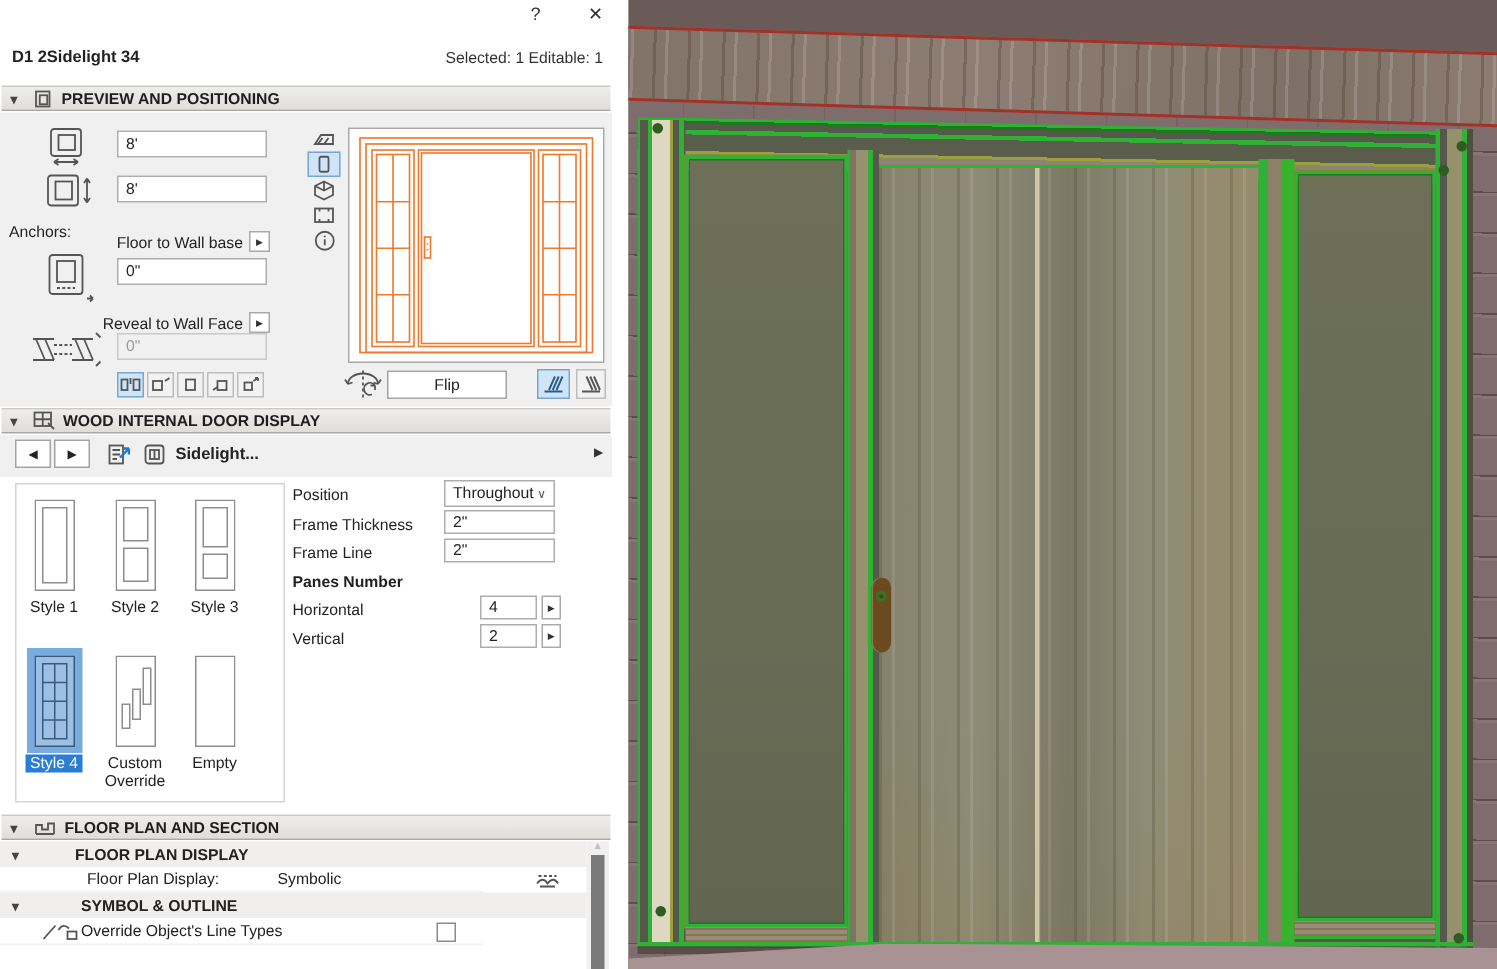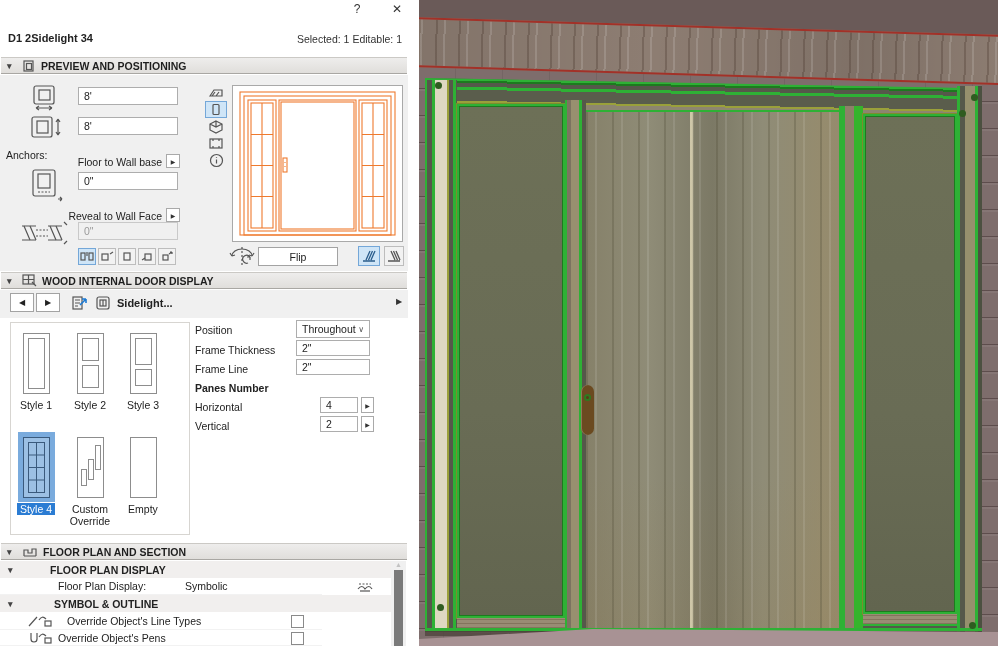--- a/index.html
+++ b/index.html
@@ -391,29 +391,21 @@
   </div>
   <div class="subrow-hdr" style="top:595px;">
     <span class="collapse" style="margin-left:8px;">▾</span>
     <span style="margin-left:36px;">SYMBOL &amp; OUTLINE</span>
   </div>
   <div class="subrow" style="top:613px;">
     <svg style="margin-left:27px;" width="26" height="14">
       <path class="icon-gray" d="M2 12 l8 -9 M12 6 q3 -5 7 -1"></path>
         <rect class="icon-gray" x="18" y="7" width="6" height="5"></rect>
     </svg>
-    <span style="margin-left:14px;">Override Object's Line Types</span>
-    <div class="chk" style="left:291px; top:2px;"></div>
-  </div>
-  <div class="subrow" style="top:630px; height:16px;">
-    <svg style="margin-left:27px;" width="26" height="14">
-      <path class="icon-gray" d="M4 2 v6 a3 3 0 0 0 6 0 v-6 M12 6 q3 -5 7 -1"></path>
-        <rect class="icon-gray" x="18" y="7" width="6" height="5"></rect>
-    </svg>
-    <span style="margin-left:5px;">Override Object's Pens</span>
+    <span style="margin-left:1px;">Override Object's Line Types</span>
     <div class="chk" style="left:291px; top:2px;"></div>
   </div>
 
   <div class="scrolltrack">
     <div style="text-align:center; font-size:7px; color:#c2c2c2;">▲</div>
     <div class="scrollthumb"></div>
   </div>
 </div>
 
 <div class="vp">

